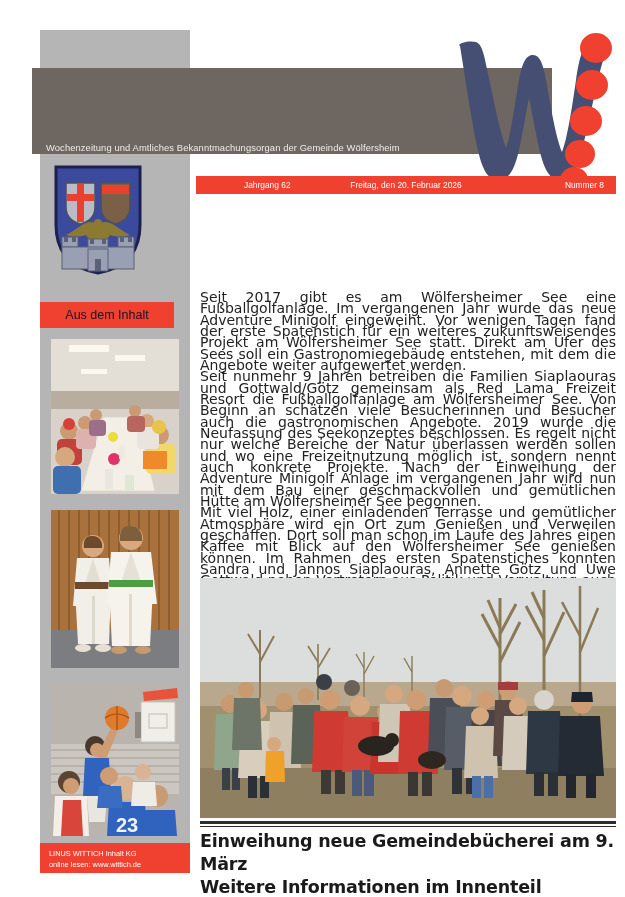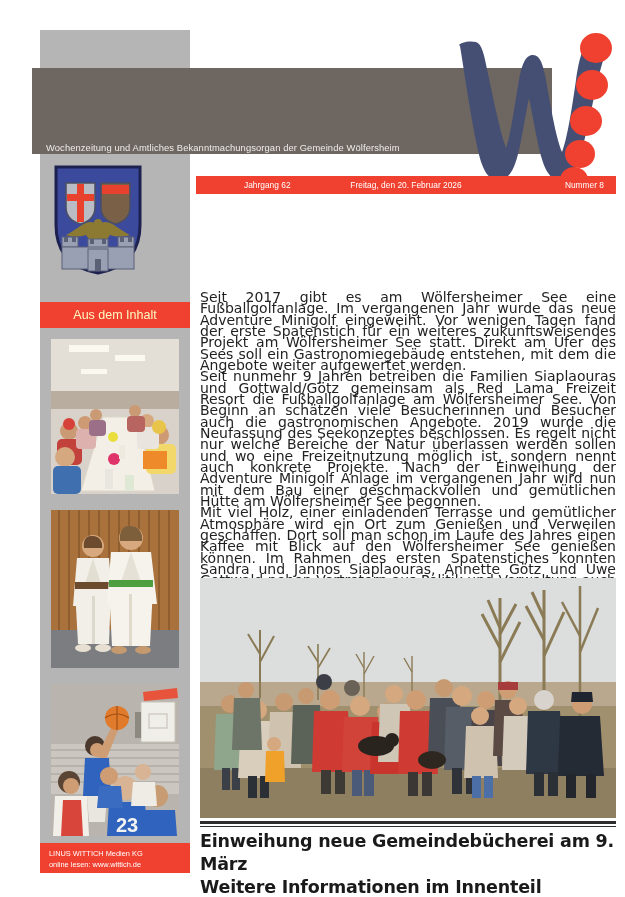--- a/index.html
+++ b/index.html
@@ -58,22 +58,22 @@
   .date-bar .dl { position: absolute; left: 24px; margin-left: 24px; }
   .date-bar .dc { position: absolute; left: 0; right: 0; text-align: center; }
   .date-bar .dr { position: absolute; right: 12px; }
 
   
   .coat { position: absolute; left: 52px; top: 163px; width: 92px; height: 112px; }
 
   
   .inhalt-bar {
     position: absolute; left: 40px; top: 302px;
-    width: 150px; height: 26px;
-    background: #f0402f; color: #fef9c3;
+    width: 134px; height: 26px;
+    background: #f0402f; color: #0f172a;
     font-size: 12.5px; display: flex;
     align-items: center; justify-content: center;
   }
   .side-photo {
     position: absolute; left: 51px;
     width: 128px;
     background: #f9a8d4;
     overflow: hidden;
   }
   #sp1 { top: 339px; height: 155px; }
@@ -331,21 +331,21 @@
         <path d="M48 102 L70 102 L72 124 L46 124 Z" fill="#3a6cc2"></path>
       </g>
       <g>
         <circle cx="92" cy="88" r="8" fill="#d8b494"></circle>
         <path d="M82 98 L104 98 L106 122 L80 122 Z" fill="#efece5"></path>
       </g>
     </svg>
   </div>
 
   <div class="footer-bar">
-    <div>LINUS WITTICH Medien KG</div>
+    <div>LINUS WITTICH Inhalt KG</div>
     <div>online lesen: www.wittich.de</div>
   </div>
 
 
   <div class="body-text">
     <p>Seit 2017 gibt es am Wölfersheimer See eine Fußballgolfanlage. Im vergangenen Jahr wurde das neue Adventure Minigolf eingeweiht. Vor wenigen Tagen fand der erste Spatenstich für ein weiteres zukunftsweisendes Projekt am Wölfersheimer See statt. Direkt am Ufer des Sees soll ein Gastronomiegebäude entstehen, mit dem die Angebote weiter aufgewertet werden.</p>
     <p>Seit nunmehr 9 Jahren betreiben die Familien Siaplaouras und Gottwald/Götz gemeinsam als Red Lama Freizeit Resort die Fußballgolfanlage am Wölfersheimer See. Von Beginn an schätzen viele Besucherinnen und Besucher auch die gastronomischen Angebote. 2019 wurde die Neufassung des Seekonzeptes beschlossen. Es regelt nicht nur welche Bereiche der Natur überlassen werden sollen und wo eine Freizeitnutzung möglich ist, sondern nennt auch konkrete Projekte. Nach der Einweihung der Adventure Minigolf Anlage im vergangenen Jahr wird nun mit dem Bau einer geschmackvollen und gemütlichen Hütte am Wölfersheimer See begonnen.</p>
     <p>Mit viel Holz, einer einladenden Terrasse und gemütlicher Atmosphäre wird ein Ort zum Genießen und Verweilen geschaffen. Dort soll man schon im Laufe des Jahres einen Kaffee mit Blick auf den Wölfersheimer See genießen können. Im Rahmen des ersten Spatenstiches konnten Sandra und Jannos Siaplaouras, Annette Götz und Uwe Gottwald neben Vertretern aus Politik und Verwaltung auch zahlreiche Handwerksunternehmen begrüßen, die die Arbeiten durchführen sollen. „Bei Red Lama wird von Beginn an viel Wert auf Regionalität gesetzt, es freut mich sehr, dass das auch</p>
   </div>
 

